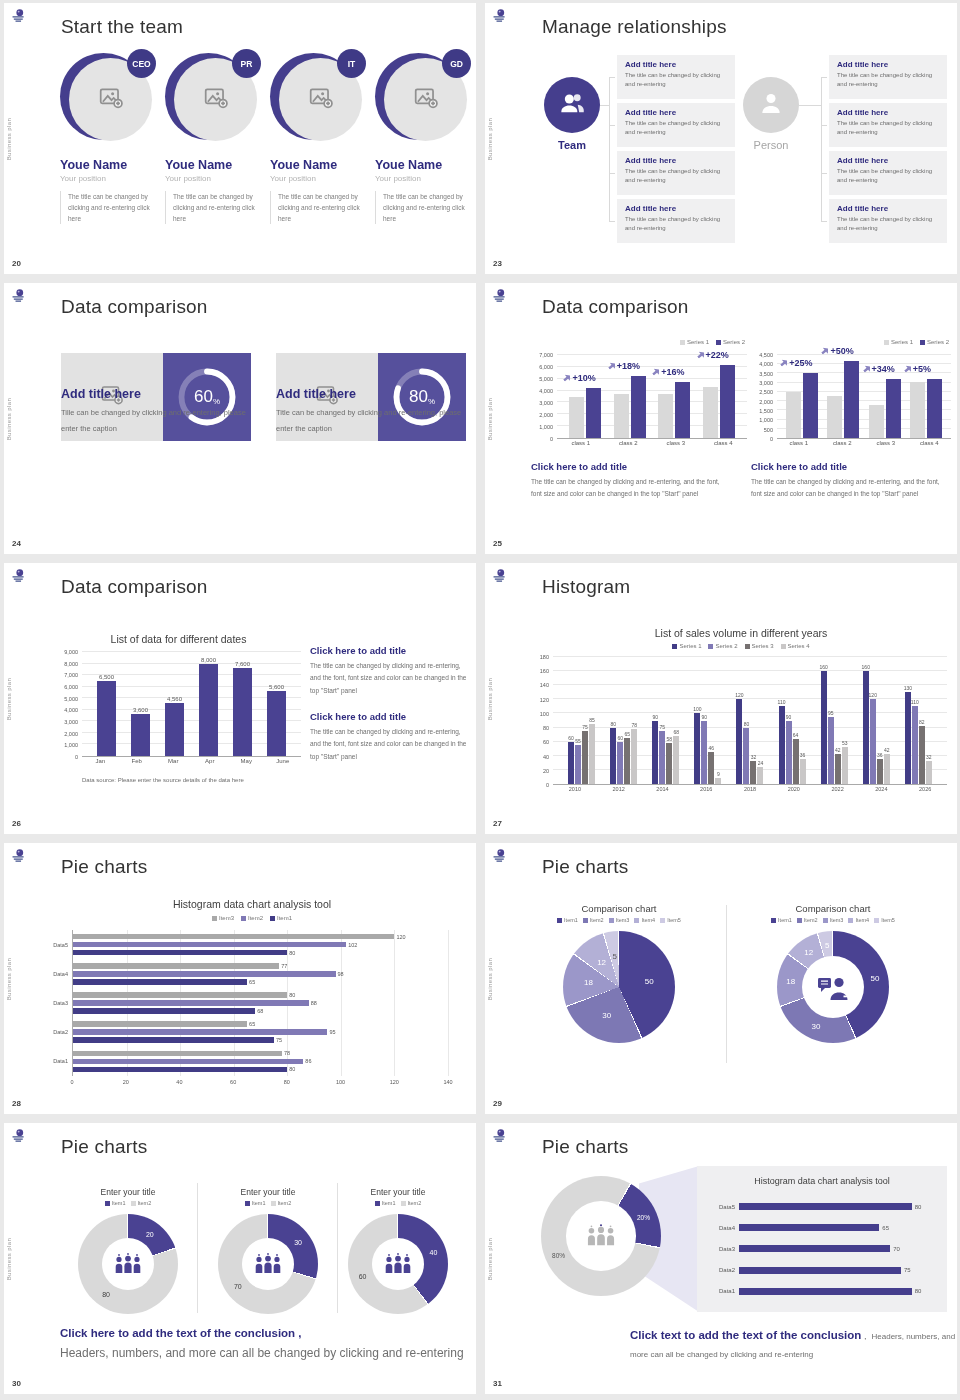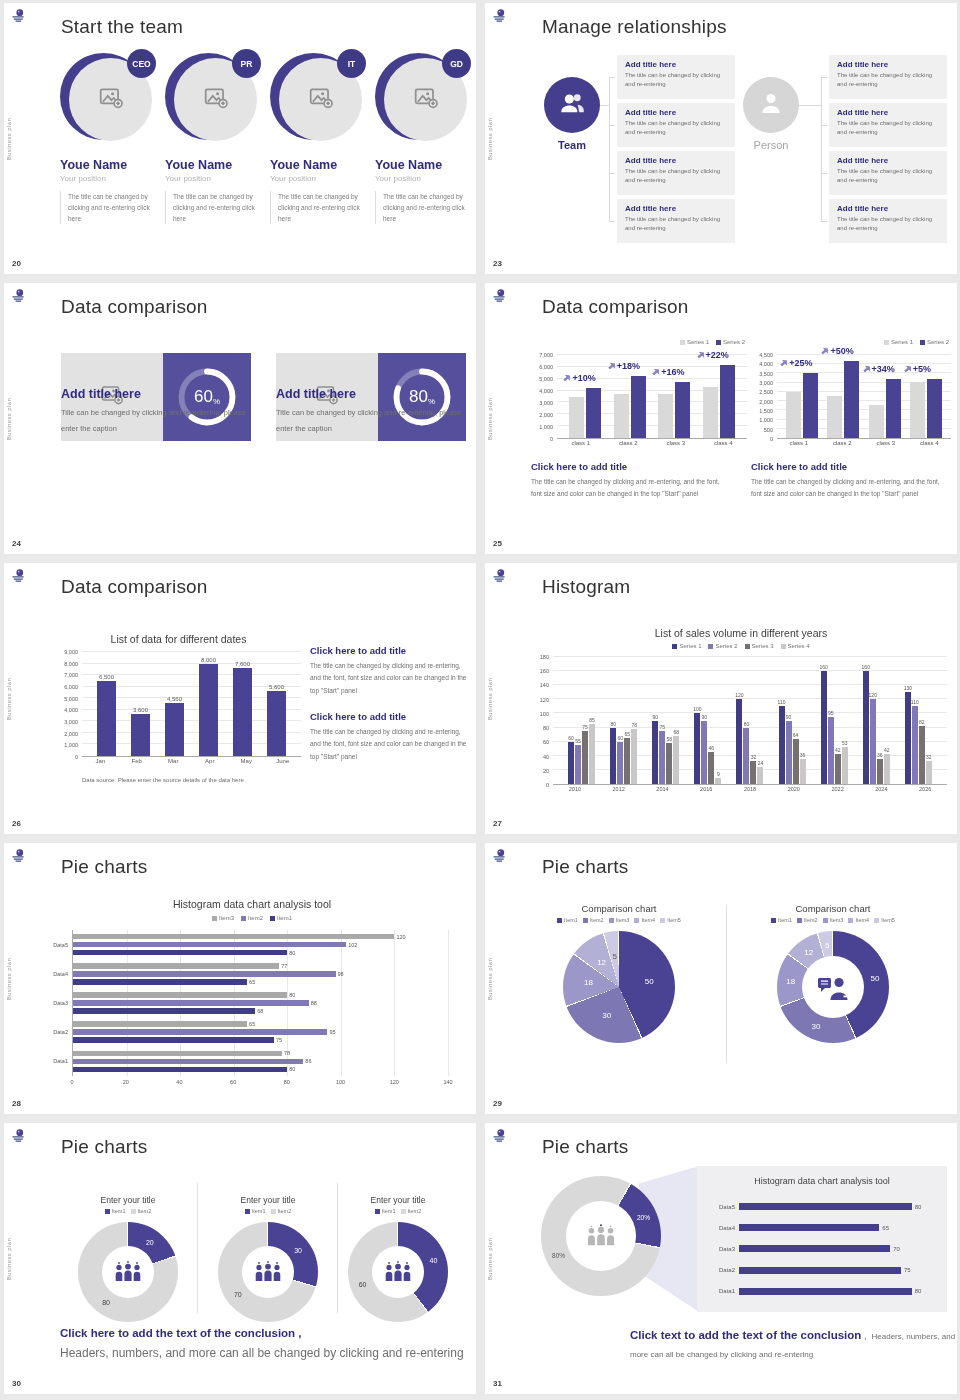--- a/index.html
+++ b/index.html
@@ -122,21 +122,21 @@
   .p29a { left:34px; } .p29b { left:248px; }
   .divider { position:absolute; width:1px; background:#e0e0e0; }
   .ptitle { font-size:9.5px; color:#404040; }
   .plegend { display:flex; justify-content:center; gap:5px; font-size:5.5px; color:#757575; margin-top:3px; }
   .pie { position:relative; border-radius:50%; margin:8px auto 0; }
   .pie112 { width:112px; height:112px; }
   .phole { position:absolute; border-radius:50%; background:#fff; }
   .plab { position:absolute; transform:translate(-50%,-50%); font-size:8px; }
   .picon { position:absolute; inset:0; display:flex; align-items:center; justify-content:center; }
 
-  .panel30 { position:absolute; top:72px; width:130px; text-align:center; }
+  .panel30 { position:absolute; top:64px; width:130px; text-align:center; }
   .d30a { left:59px; } .d30b { left:199px; } .d30c { left:329px; }
   .panel30 .ptitle { font-size:8.5px; }
   .pie100 { width:100px; height:100px; }
   .panel30 .plab { font-size:7px; }
   .panel30 .picon svg { width:32px; }
   .conc30 { position:absolute; left:56px; top:204px; }
   .conc-bold { font-size:11.5px; font-weight:bold; color:#2f2b7e; }
   .conc-body { margin-top:7px; font-size:12px; color:#6f6f6f; }
 
   .d31 { position:absolute; left:56px; top:53px; width:120px; height:120px; }

